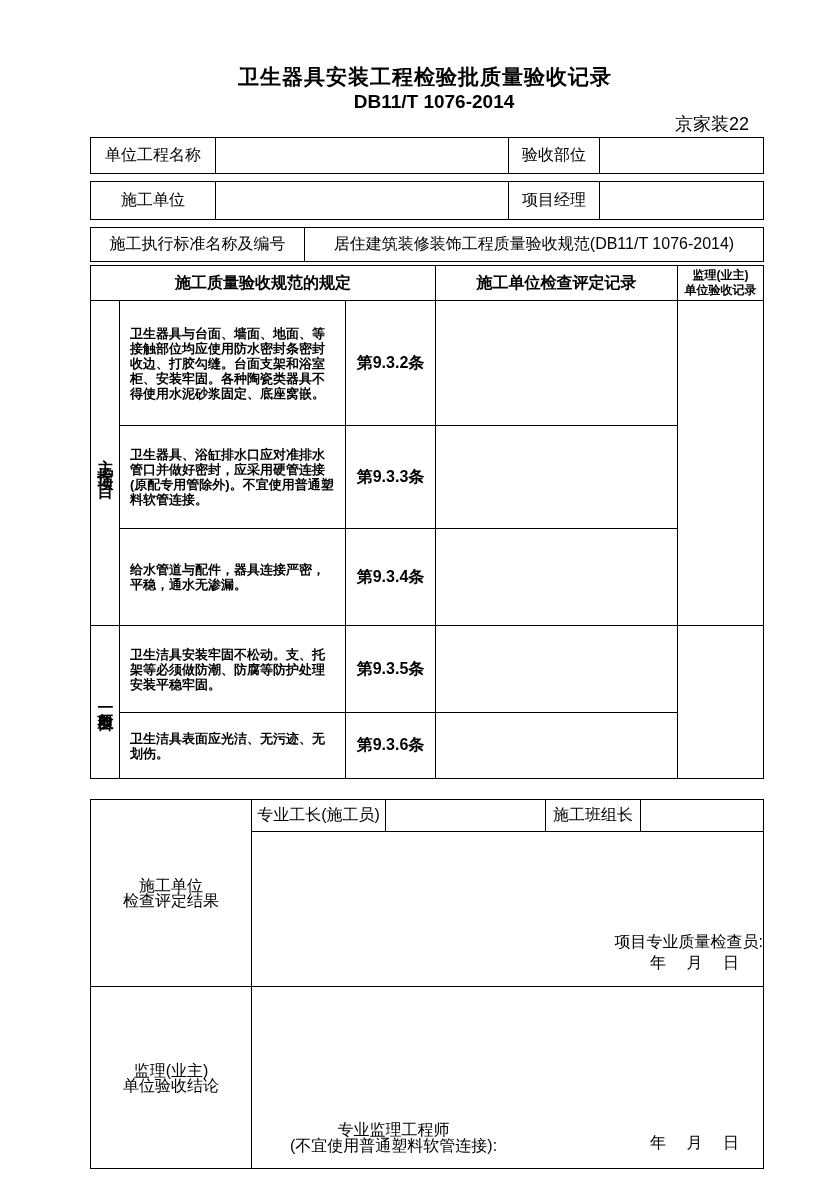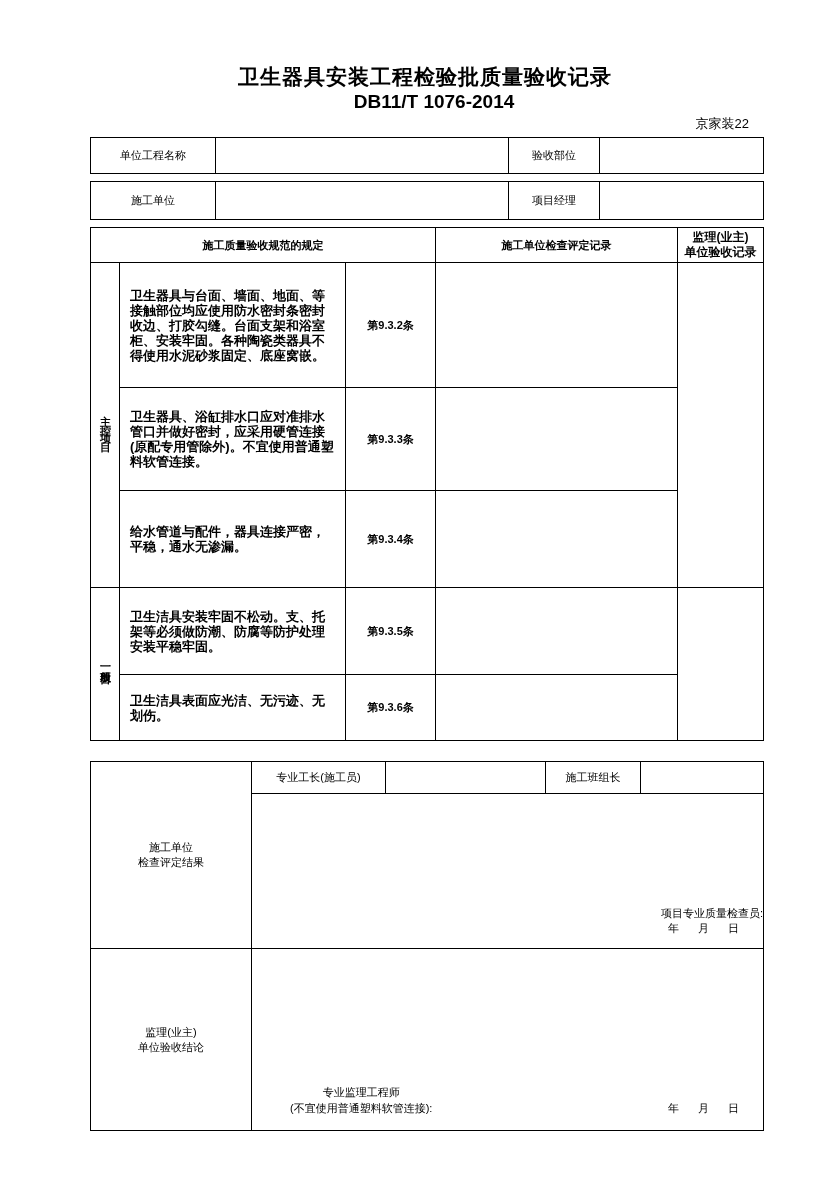--- a/index.html
+++ b/index.html
@@ -24,32 +24,32 @@
   }
   .subtitle {
     text-align: center;
     font-size: 19px; font-weight: bold;
     line-height: 24px;
     margin-left: 30px;
   }
   .corner {
     width: 673px; margin: 2px 0 0 90px;
     text-align: right;
-    font-size: 13px; line-height: 16px;
+    font-size: 18px; line-height: 16px;
     padding-right: 14px;
   }
   table {
     width: 673px;
     margin-left: 90px;
     border-collapse: collapse;
     table-layout: fixed;
   }
   td {
     border: 1px solid #000;
-    font-size: 11px;
+    font-size: 16px;
     vertical-align: middle;
     overflow: hidden;
   }
   .t1a { margin-top: 5px; margin-bottom: 7px; }
   .t1b { margin-bottom: 7px; }
   .t2  { margin-bottom: 3px; }
   .main { margin-bottom: 20px; font-weight: bold; }
   .c { text-align: center; }
   .lbl { text-align: center; }
   .pre { white-space: pre-line; line-height: 15px; }
@@ -121,20 +121,32 @@
     <tbody>
         <tr style="height:38px">
       <td class="lbl">施工单位</td>
       <td></td>
       <td class="lbl">项目经理</td>
       <td></td>
     </tr>
   </tbody>
     </table>
 
+  <table class="t2">
+    <colgroup>
+        <col style="width:214px">
+        <col style="width:459px">
+      </colgroup>
+    <tbody>
+        <tr style="height:34px">
+      <td class="lbl">施工执行标准名称及编号</td>
+      <td class="c">居住建筑装修装饰工程质量验收规范(DB11/T 1076-2014)</td>
+    </tr>
+  </tbody>
+    </table>
 
   <table class="main">
     <colgroup>
       <col style="width:29px">
         <col style="width:226px">
         <col style="width:90px">
       <col style="width:242px">
         <col style="width:86px">
     </colgroup>
     <tbody>

